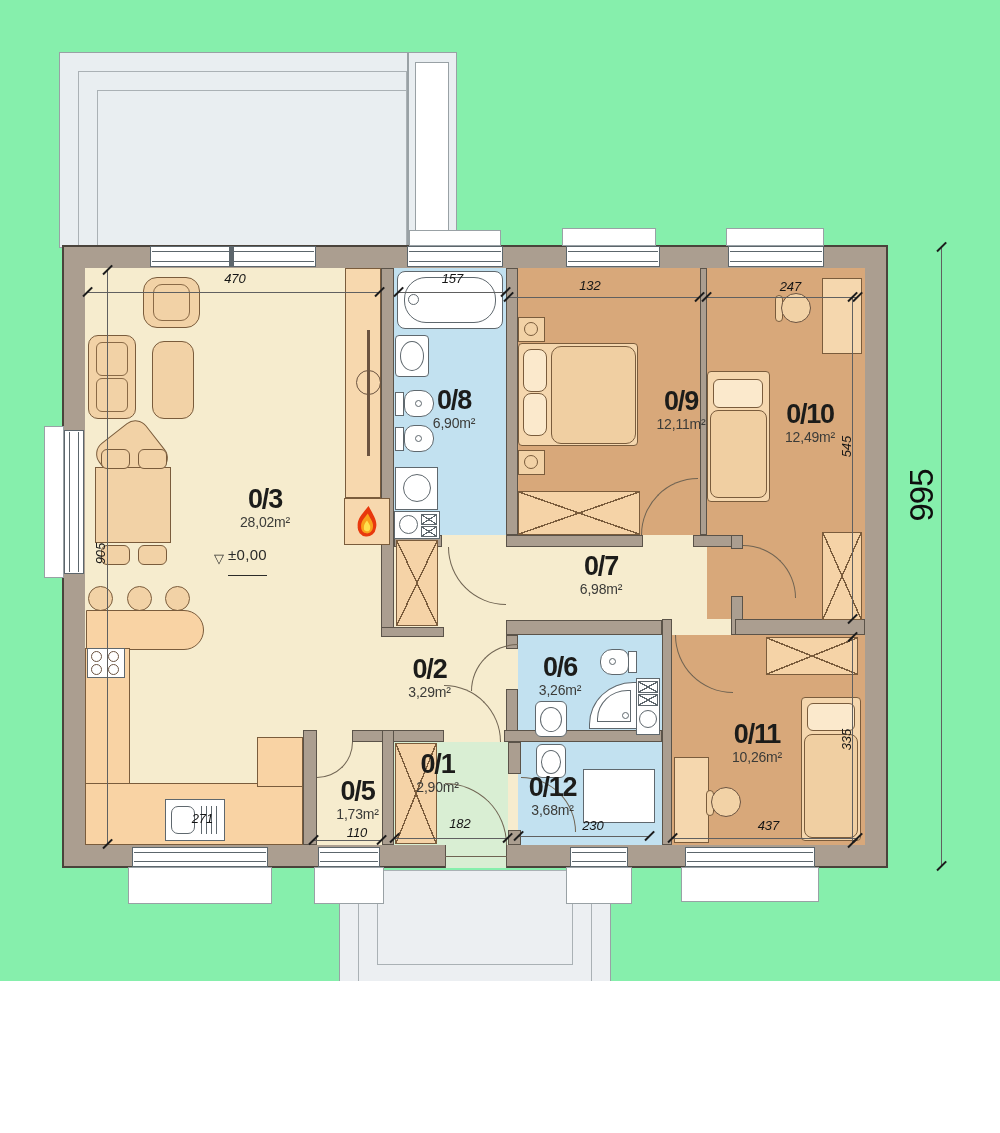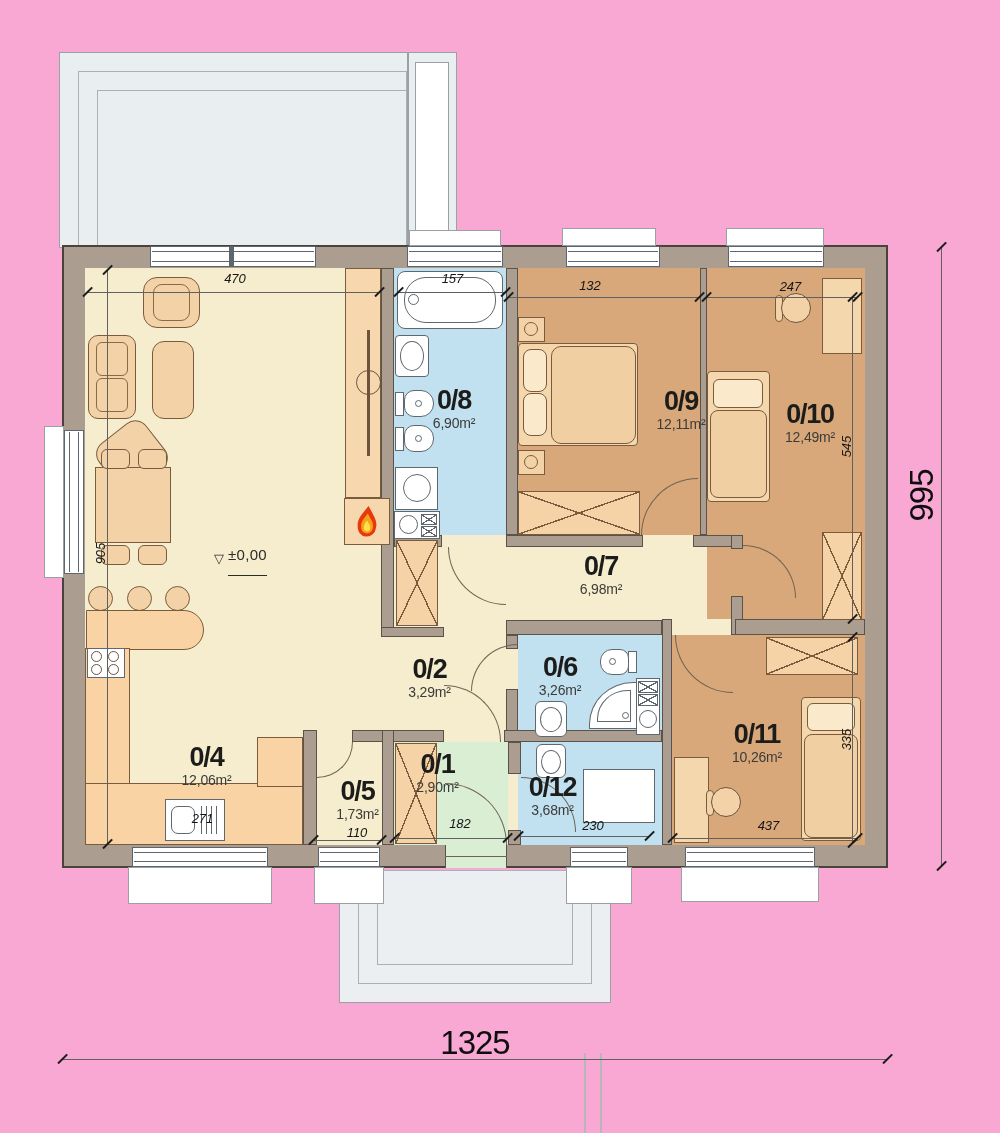--- a/index.html
+++ b/index.html
@@ -1,18 +1,18 @@
 <!DOCTYPE html>
 <html><head>
 <meta charset="utf-8">
 <style>
   *{box-sizing:border-box;margin:0;padding:0}
   html,body{background:#fff}
   body{font-family:"Liberation Sans",sans-serif}
-  .page{position:relative;width:1000px;height:1133px;background:#f9a8d4;overflow:hidden}
+  .page{position:relative;width:1000px;height:981px;background:#86efac;overflow:hidden}
   .a{position:absolute}
   .wl{position:absolute;background:#ab9e90;border:1px solid #5b5349}
   .rm{position:absolute}
   .fu{position:absolute;background:#f2d2a6;border:1.2px solid #7a5c3c}
   .fx{position:absolute;background:#fff;border:1.2px solid #5f686e}
   .crc{border-radius:50%}
   .xb,.xbw{position:absolute;border:1.2px solid #7a5c3c;background-color:#f5d3a7;background-image:
     linear-gradient(to top right,rgba(0,0,0,0) calc(50% - .7px),#7a5c3c calc(50% - .7px),#7a5c3c calc(50% + .7px),rgba(0,0,0,0) calc(50% + .7px)),
     linear-gradient(to bottom right,rgba(0,0,0,0) calc(50% - .7px),#7a5c3c calc(50% - .7px),#7a5c3c calc(50% + .7px),rgba(0,0,0,0) calc(50% + .7px))}
   .xbw{background-color:#fff;border-color:#5f686e;background-image:
@@ -257,23 +257,23 @@
   <div class="dt" style="left:440px;top:817px;width:40px">182</div>
   <div class="dt" style="left:573px;top:819px;width:40px">230</div>
   <div class="dt" style="left:746px;top:819px;width:45px">437</div>
   <div class="dtb rot" style="left:891px;top:479px;width:60px">995</div>
   <div class="dtb" style="left:415px;top:1026px;width:120px">1325</div>
   <div class="lvl" style="left:214px;top:546px">
     <span class="tri">▽</span>
     <span class="tx">±0,00</span>
   </div>
 
-  <div class="lb" style="left:144px;top:744px;width:125px">
-    <div class="n">0/4</div>
-    <div class="ar">12,06m²</div>
+  <div class="lb" style="left:200px;top:486px;width:130px">
+    <div class="n">0/3</div>
+    <div class="ar">28,02m²</div>
   </div>
   <div class="lb" style="left:320px;top:778px;width:75px">
     <div class="n">0/5</div>
     <div class="ar">1,73m²</div>
   </div>
   <div class="lb" style="left:400px;top:751px;width:75px">
     <div class="n">0/1</div>
     <div class="ar">2,90m²</div>
   </div>
   <div class="lb" style="left:392px;top:656px;width:75px">

